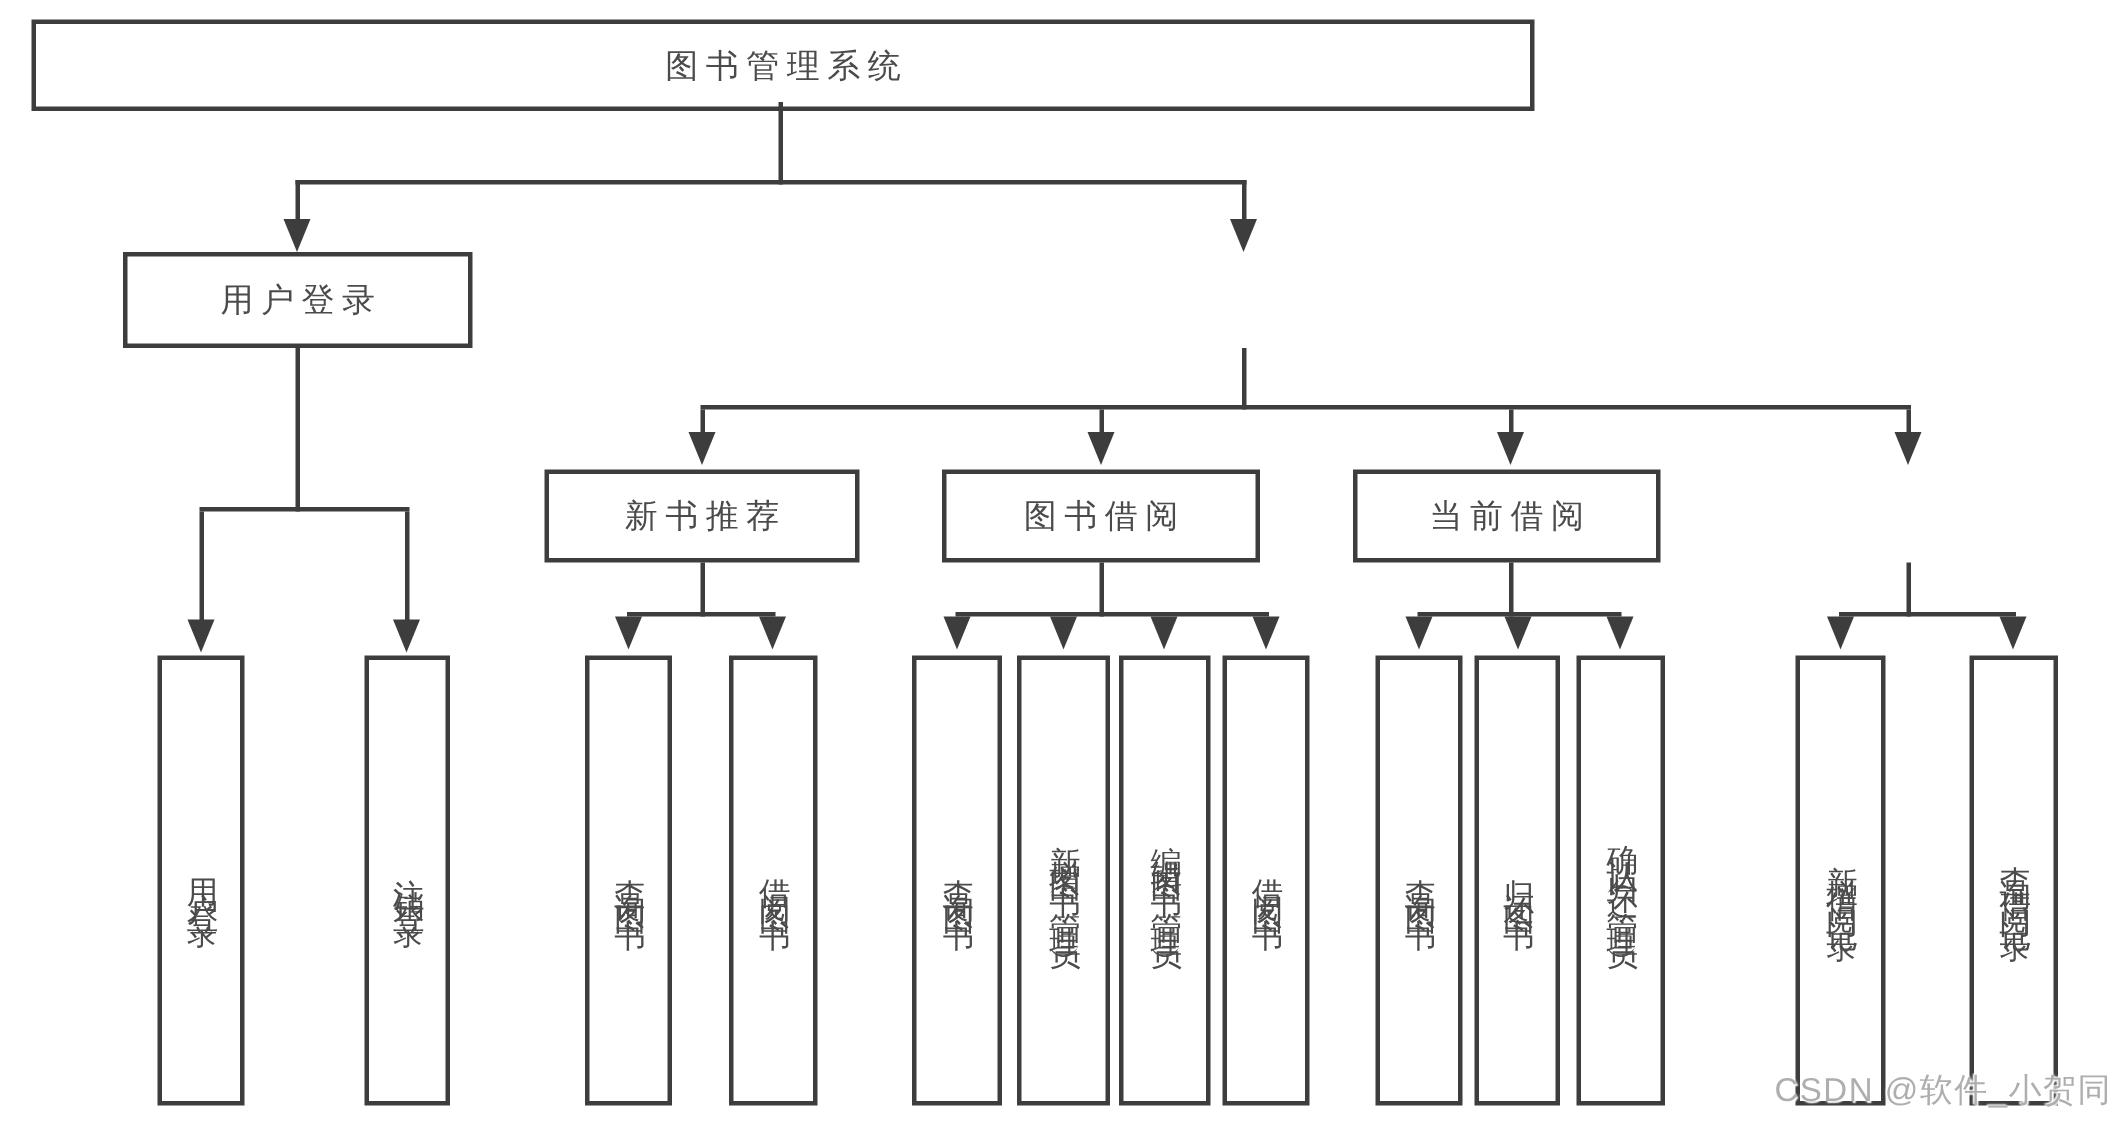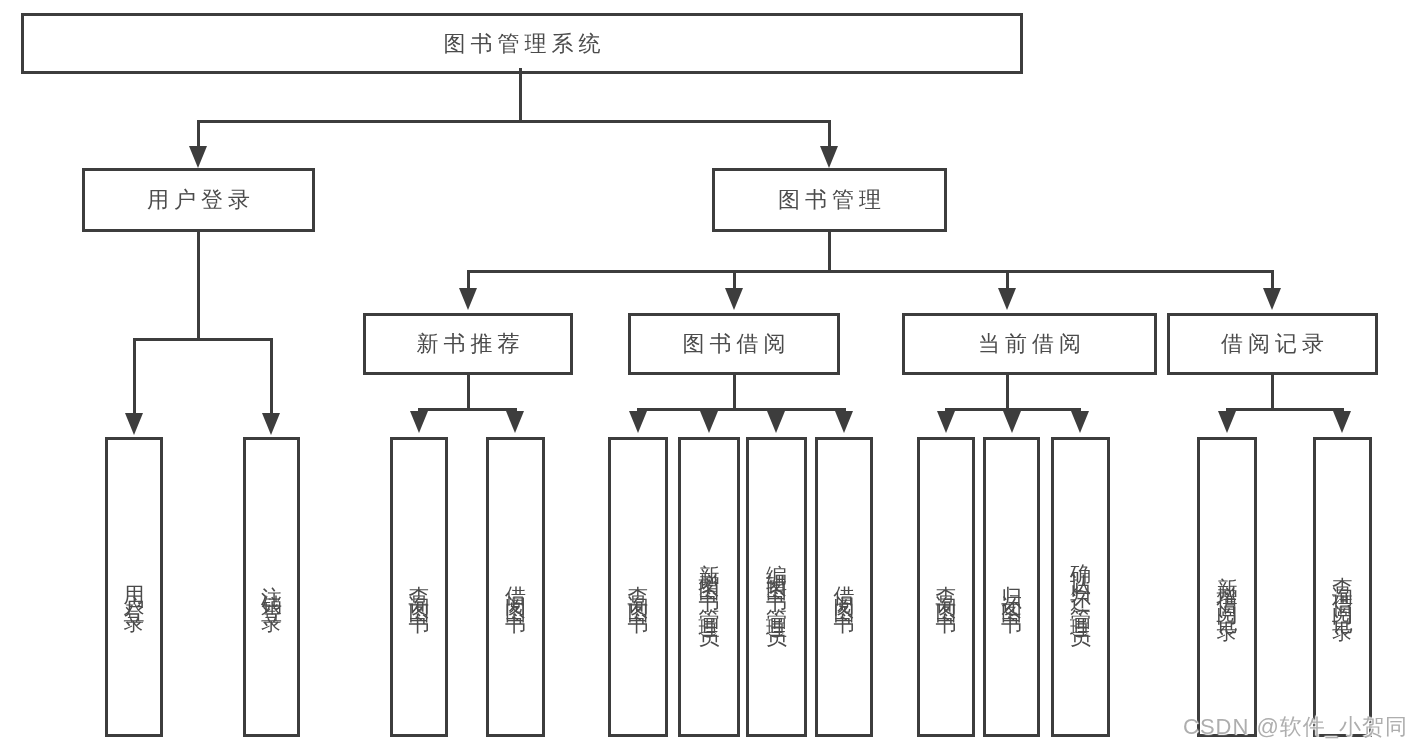--- a/index.html
+++ b/index.html
@@ -68,23 +68,20 @@
   <div class="vl" style="left:519px;top:68px;height:55px;"></div>
   <div class="hl" style="left:197px;top:120px;width:634px;"></div>
   <div class="vl" style="left:197px;top:120px;height:30px;"></div>
   <div class="arw" style="left:189px;top:146px;"></div>
   <div class="vl" style="left:828px;top:120px;height:30px;"></div>
   <div class="arw" style="left:820px;top:146px;"></div>
 
   <div class="box" style="left:82px;top:168px;width:233px;height:64px;">
     <span class="lbl">用户登录</span>
   </div>
-  <div class="box" style="left:712px;top:168px;width:235px;height:64px;">
-    <span class="lbl">图书管理</span>
-  </div>
 
   <div class="vl" style="left:197px;top:232px;height:109px;"></div>
   <div class="hl" style="left:133px;top:338px;width:140px;"></div>
   <div class="vl" style="left:133px;top:341px;height:74px;"></div>
   <div class="arw" style="left:125px;top:413px;"></div>
   <div class="vl" style="left:270px;top:341px;height:74px;"></div>
   <div class="arw" style="left:262px;top:413px;"></div>
 
   <div class="vl" style="left:828px;top:232px;height:41px;"></div>
   <div class="hl" style="left:467px;top:270px;width:807px;"></div>
@@ -96,25 +93,22 @@
   <div class="arw" style="left:998px;top:288px;"></div>
   <div class="vl" style="left:1271px;top:273px;height:16px;"></div>
   <div class="arw" style="left:1263px;top:288px;"></div>
 
   <div class="box" style="left:628px;top:313px;width:212px;height:62px;">
     <span class="lbl">图书借阅</span>
   </div>
   <div class="box" style="left:363px;top:313px;width:210px;height:62px;">
     <span class="lbl">新书推荐</span>
   </div>
-  <div class="box" style="left:902px;top:313px;width:255px;height:62px;">
+  <div class="box" style="left:902px;top:313px;width:205px;height:62px;">
     <span class="lbl">当前借阅</span>
-  </div>
-  <div class="box" style="left:1167px;top:313px;width:211px;height:62px;">
-    <span class="lbl">借阅记录</span>
   </div>
 
   <div class="vl" style="left:467px;top:375px;height:36px;"></div>
   <div class="hl" style="left:418px;top:408px;width:99px;"></div>
   <div class="arw" style="left:410px;top:411px;"></div>
   <div class="arw" style="left:506px;top:411px;"></div>
 
   <div class="vl" style="left:733px;top:375px;height:36px;"></div>
   <div class="hl" style="left:637px;top:408px;width:209px;"></div>
   <div class="arw" style="left:629px;top:411px;"></div>

